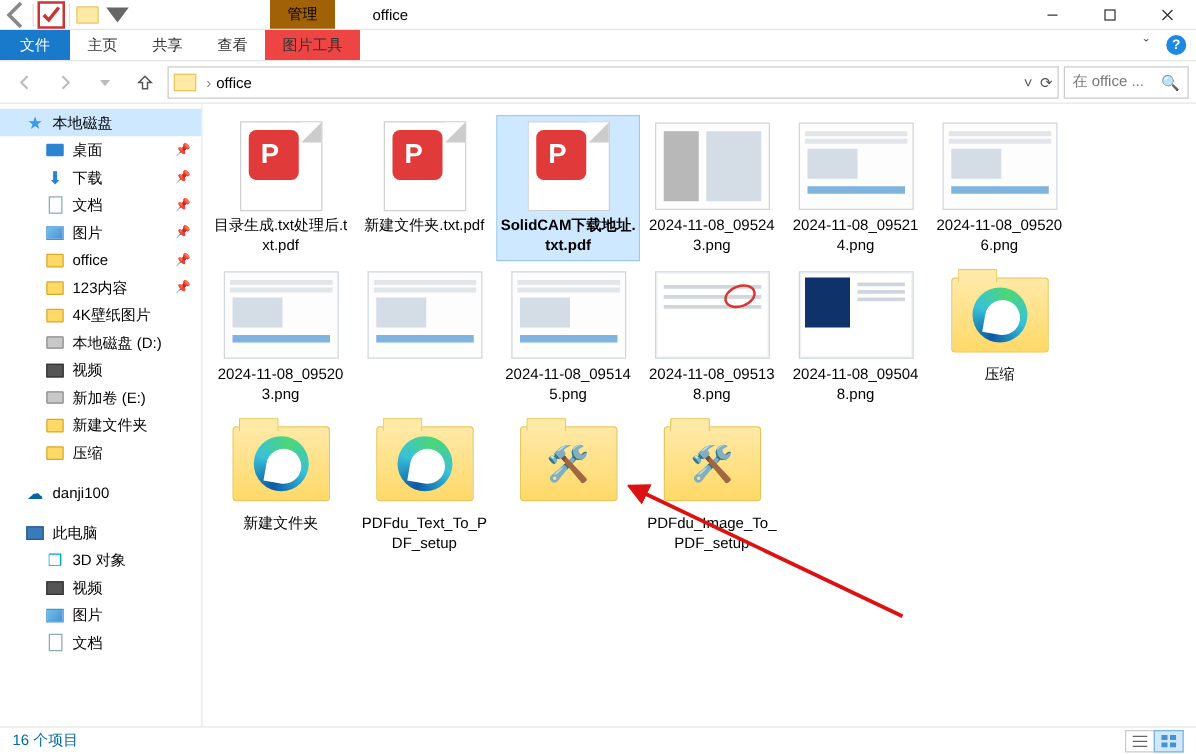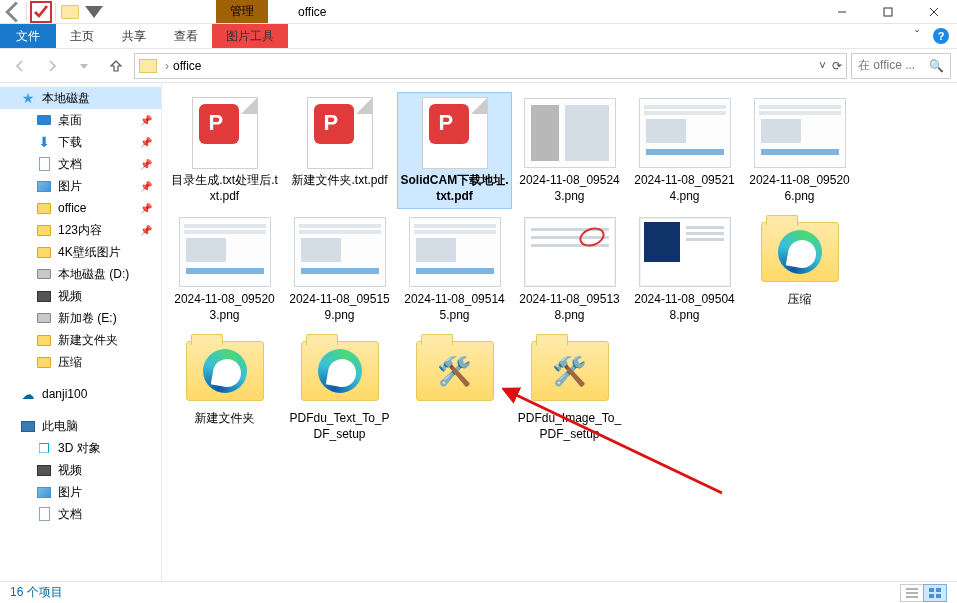--- a/index.html
+++ b/index.html
@@ -397,21 +397,20 @@
       </div>
       <div class="item">
         <div class="thumb">
           <div class="th-shot">
             <div class="row" style="top:6px"></div>
             <div class="row" style="top:12px"></div>
             <div class="block" style="top:20px;left:6px;width:40px;height:24px"></div>
             <div class="block hl" style="top:50px;left:6px;right:6px;height:6px"></div>
           </div>
         </div>
-        <div class="item-label">2024-11-08_095159.png</div>
       </div>
       <div class="item">
         <div class="thumb">
           <div class="th-shot">
             <div class="row" style="top:6px"></div>
             <div class="row" style="top:12px"></div>
             <div class="block" style="top:20px;left:6px;width:40px;height:24px"></div>
             <div class="block hl" style="top:50px;left:6px;right:6px;height:6px"></div>
           </div>
         </div>

